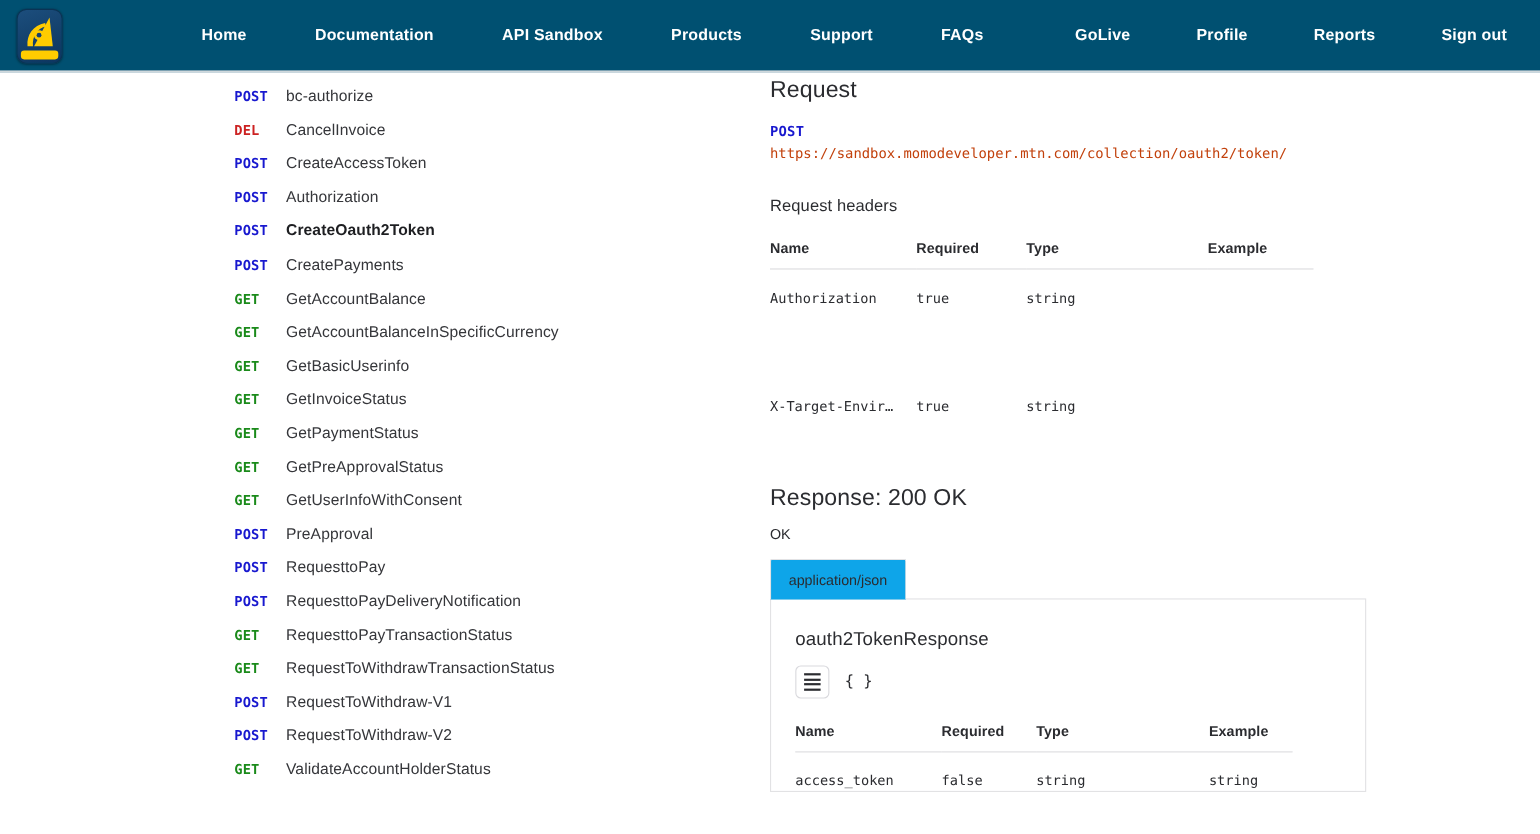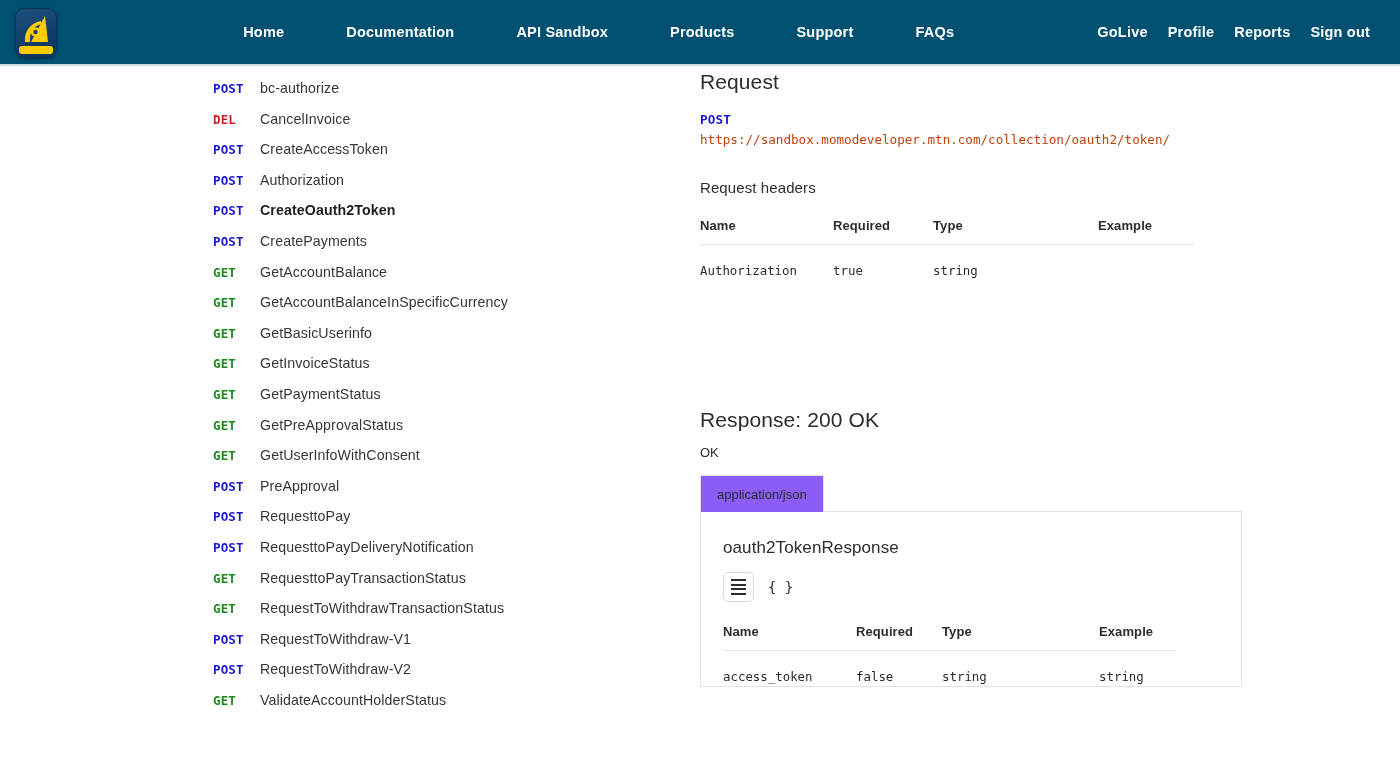--- a/index.html
+++ b/index.html
@@ -42,21 +42,21 @@
   .logo-svg { position: absolute; left: 5px; top: 6px; }
 
   .nav-center {
     margin: 0 auto;
     display: flex;
     gap: 62px;
     padding-left: 100px;
   }
   .nav-right {
     display: flex;
-    gap: 20px;
+    gap: 60px;
     margin-right: 30px;
   }
   .nav-link {
     color: #ffffff;
     font-size: 14.5px;
     font-weight: 600;
     letter-spacing: .2px;
     text-decoration: none;
     white-space: nowrap;
     cursor: pointer;
@@ -162,21 +162,21 @@
   }
   table.api tr.tall td { padding-bottom: 66px; }
 
   .ok-text { font-size: 13px; color: #2b2c30; margin-top: 13px; }
 
   
   .tabstrip { margin-top: 15px; display: flex; }
   .tab {
     border: 1px solid #e2e2e4;
     border-bottom: none;
-    background: #8b5cf6;
+    background: #0ea5e9;
     padding: 11px 16px 10px 16px;
     font-size: 13px;
     color: #2b2c30;
     border-radius: 2px 2px 0 0;
     cursor: pointer;
     position: relative;
     z-index: 2;
     margin-bottom: -1px;
   }
   .resp-card {
@@ -365,20 +365,26 @@
           <tr>
             <th>Name</th>
             <th>Required</th>
             <th>Type</th>
             <th>Example</th>
           </tr>
         </thead>
         <tbody>
           <tr class="tall">
             <td>Authorization</td>
+            <td>true</td>
+            <td>string</td>
+            <td></td>
+          </tr>
+          <tr>
+            <td>X-Target-Envir…</td>
             <td>true</td>
             <td>string</td>
             <td></td>
           </tr>
         </tbody>
       </table>
     </div>
 
     <div style="margin-top:64px;">
       <h2 class="h2">Response: 200 OK</h2>

